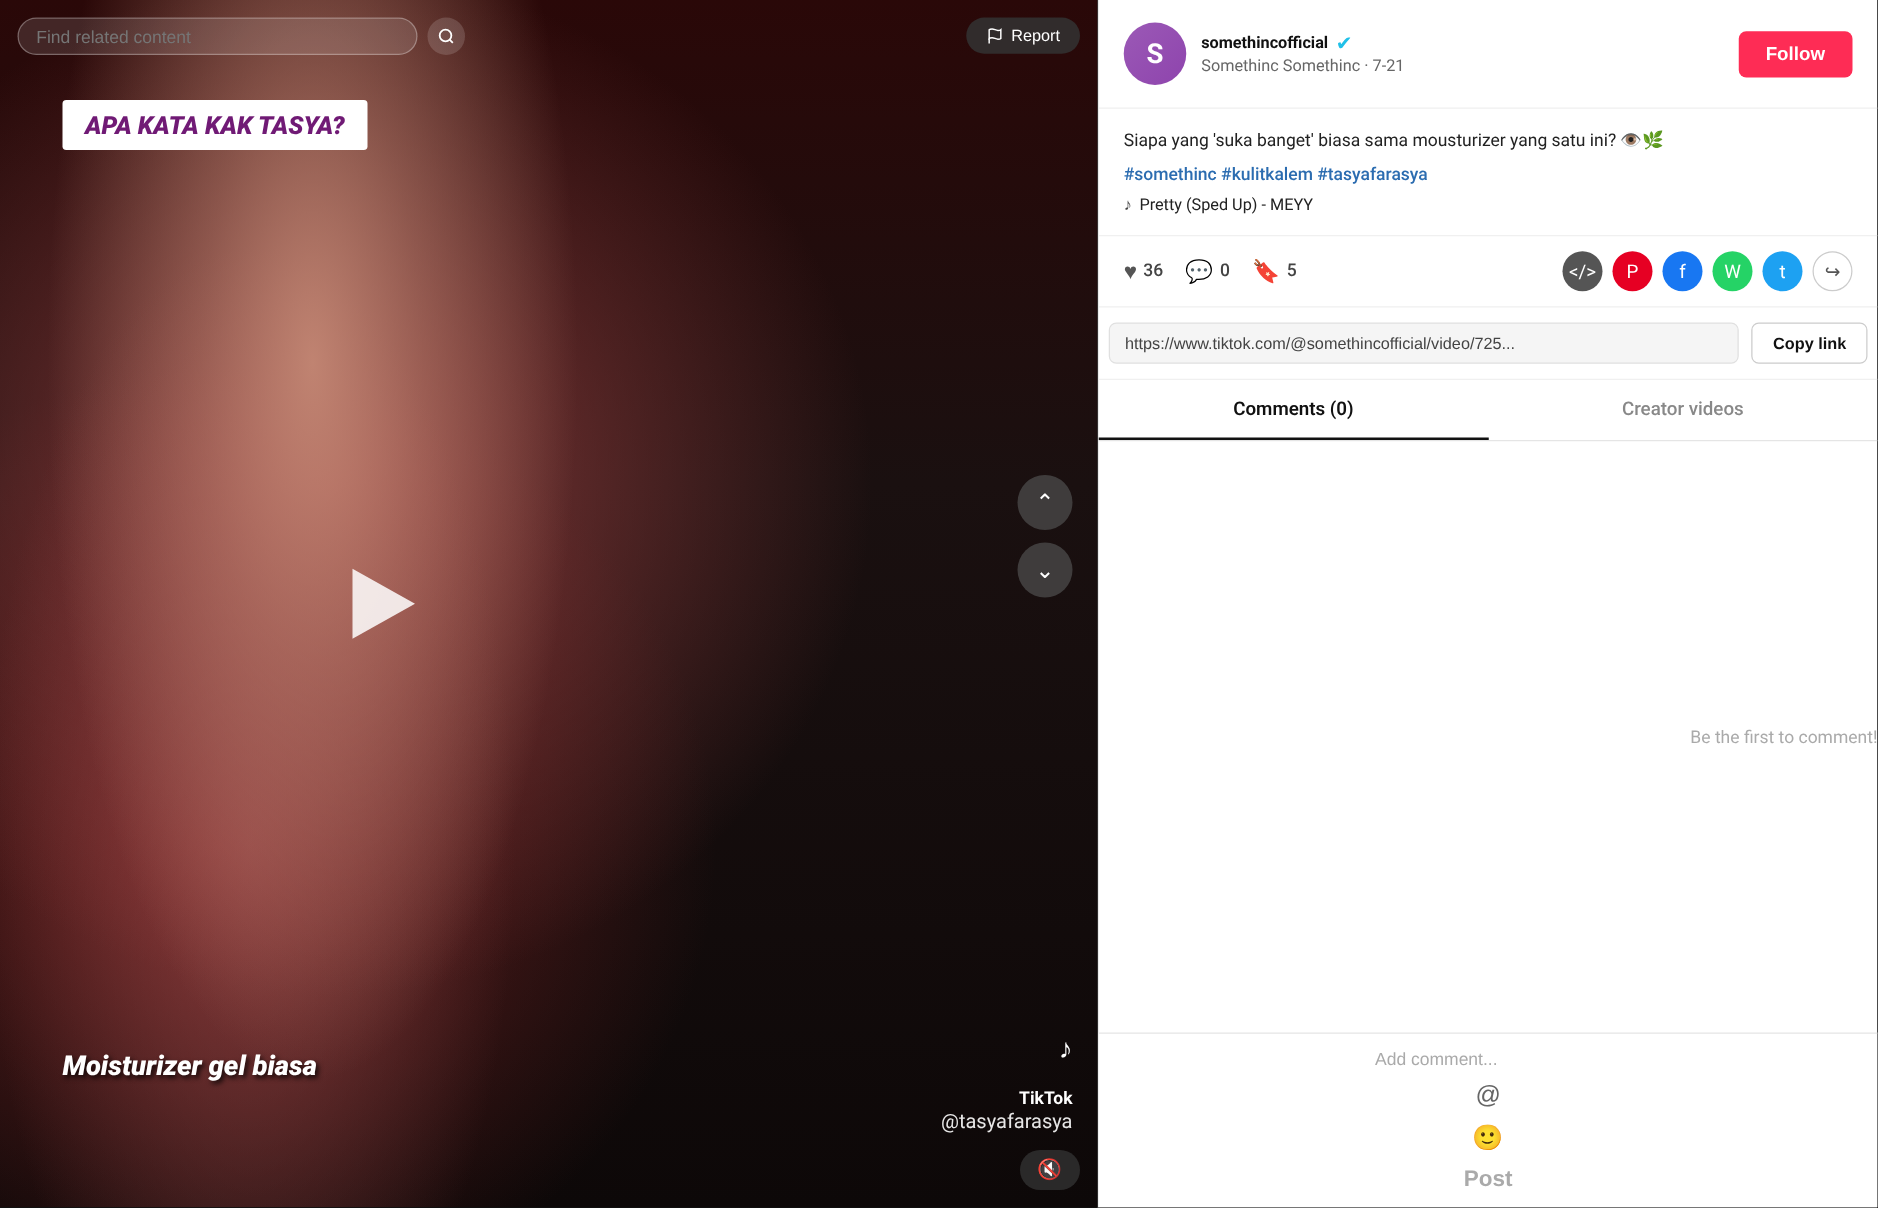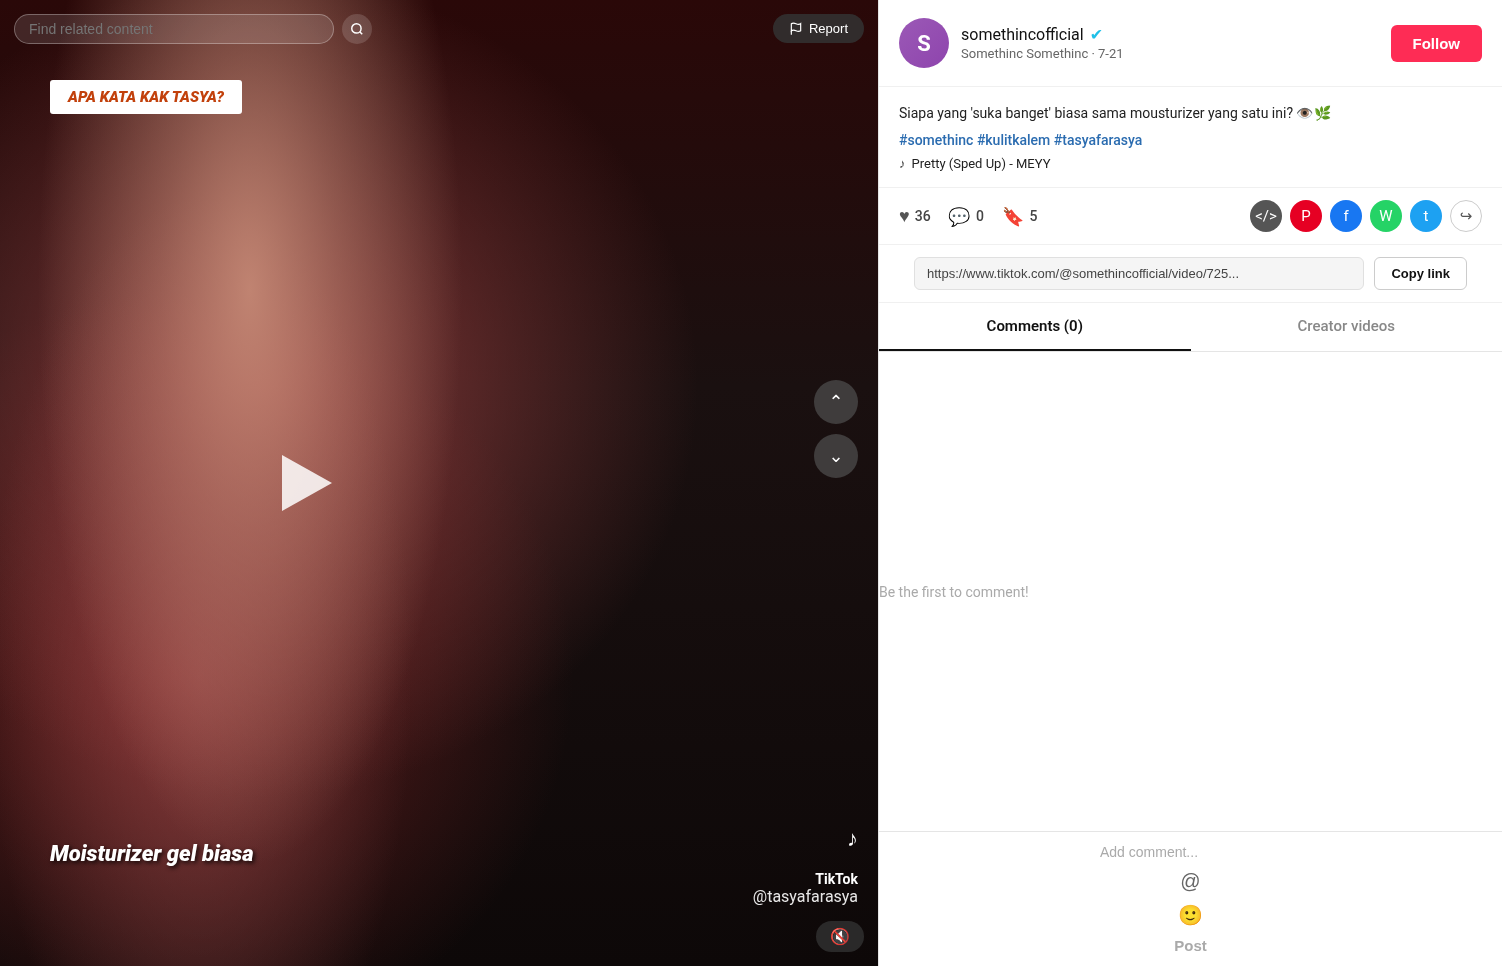--- a/index.html
+++ b/index.html
@@ -109,22 +109,22 @@
       background: 
         radial-gradient(ellipse at 50% 30%, rgba(200,140,120,0.9) 0%, rgba(200,140,120,0.5) 25%, transparent 60%),
         radial-gradient(ellipse at 40% 70%, rgba(160,80,80,0.6) 0%, transparent 50%);
     }
 
     .video-text-top {
       position: absolute;
       top: 80px;
       left: 50px;
       background: white;
-      color: #c2410c;
-      font-size: 15px;
+      color: #701a75;
+      font-size: 20px;
       font-weight: 900;
       padding: 8px 18px;
       font-style: italic;
       border-radius: 3px;
     }
 
     .video-text-bottom {
       position: absolute;
       bottom: 100px;
       left: 50px;
@@ -235,22 +235,22 @@
       flex: 1;
     }
 
     .creator-name-row {
       display: flex;
       align-items: center;
       gap: 6px;
     }
 
     .creator-name {
-      font-size: 16px;
-      font-weight: 400;
+      font-size: 13px;
+      font-weight: 700;
       color: #111;
     }
 
     .verified-icon {
       color: #20c0e8;
       font-size: 16px;
     }
 
     .creator-meta {
       font-size: 13px;
@@ -355,21 +355,21 @@
     .share-pinterest { background: #e60023; }
     .share-facebook { background: #1877f2; }
     .share-whatsapp { background: #25d366; }
     .share-twitter { background: #1da1f2; }
     .share-more { background: transparent; color: #555; border: 1px solid #ccc; }
 
     
     .link-bar {
       display: flex;
       align-items: center;
-      padding: 12px 35px;
+      padding: 12px 8px;
       border-bottom: 1px solid #f0f0f0;
       gap: 10px;
     }
 
     .link-input {
       flex: 1;
       background: #f5f5f5;
       border: 1px solid #e0e0e0;
       border-radius: 6px;
       padding: 8px 12px;
@@ -411,21 +411,21 @@
       color: #111;
       border-bottom: 2px solid #111;
       font-weight: 600;
     }
 
     
     .comments-area {
       flex: 1;
       display: flex;
       align-items: center;
-      justify-content: flex-start;
+      justify-content: flex-end;
       overflow-y: auto;
     }
 
     .no-comments-text {
       font-size: 14px;
       color: #aaa;
     }
 
     
     .comment-input-area {
@@ -455,21 +455,21 @@
       background: none;
       border: none;
       cursor: pointer;
       font-size: 20px;
       color: #666;
     }
 
     .post-btn {
       background: none;
       border: none;
-      font-size: 15px;
+      font-size: 18px;
       font-weight: 600;
       color: #aaa;
       cursor: pointer;
     }
   </style>
 </head>
 <body>
 
 <div class="left-panel">
   <div class="video-area">

